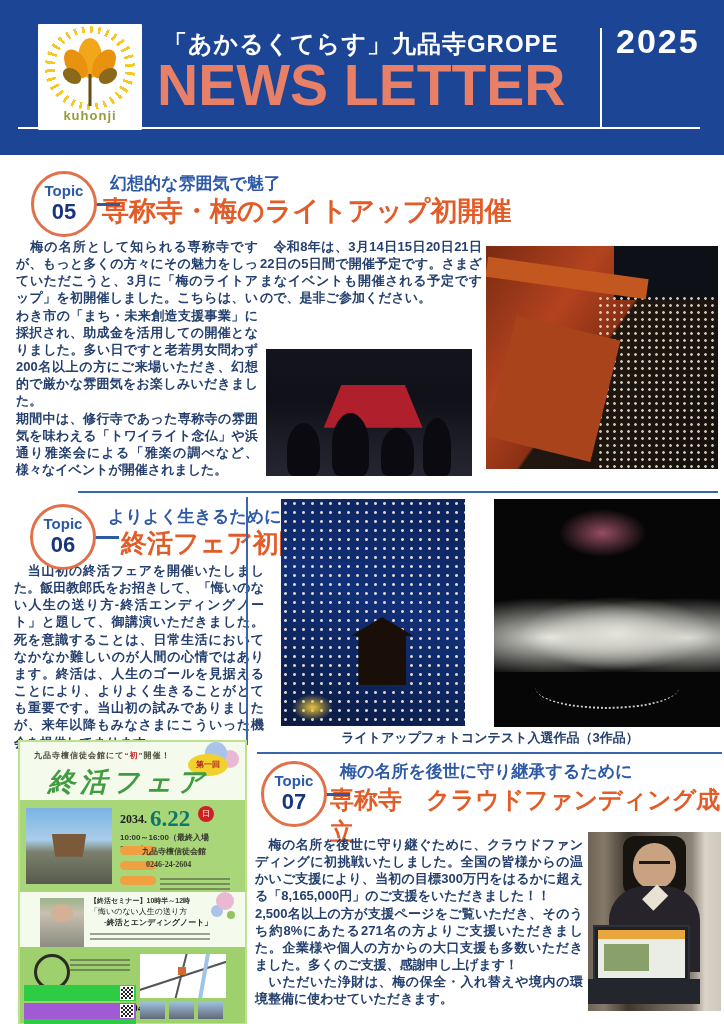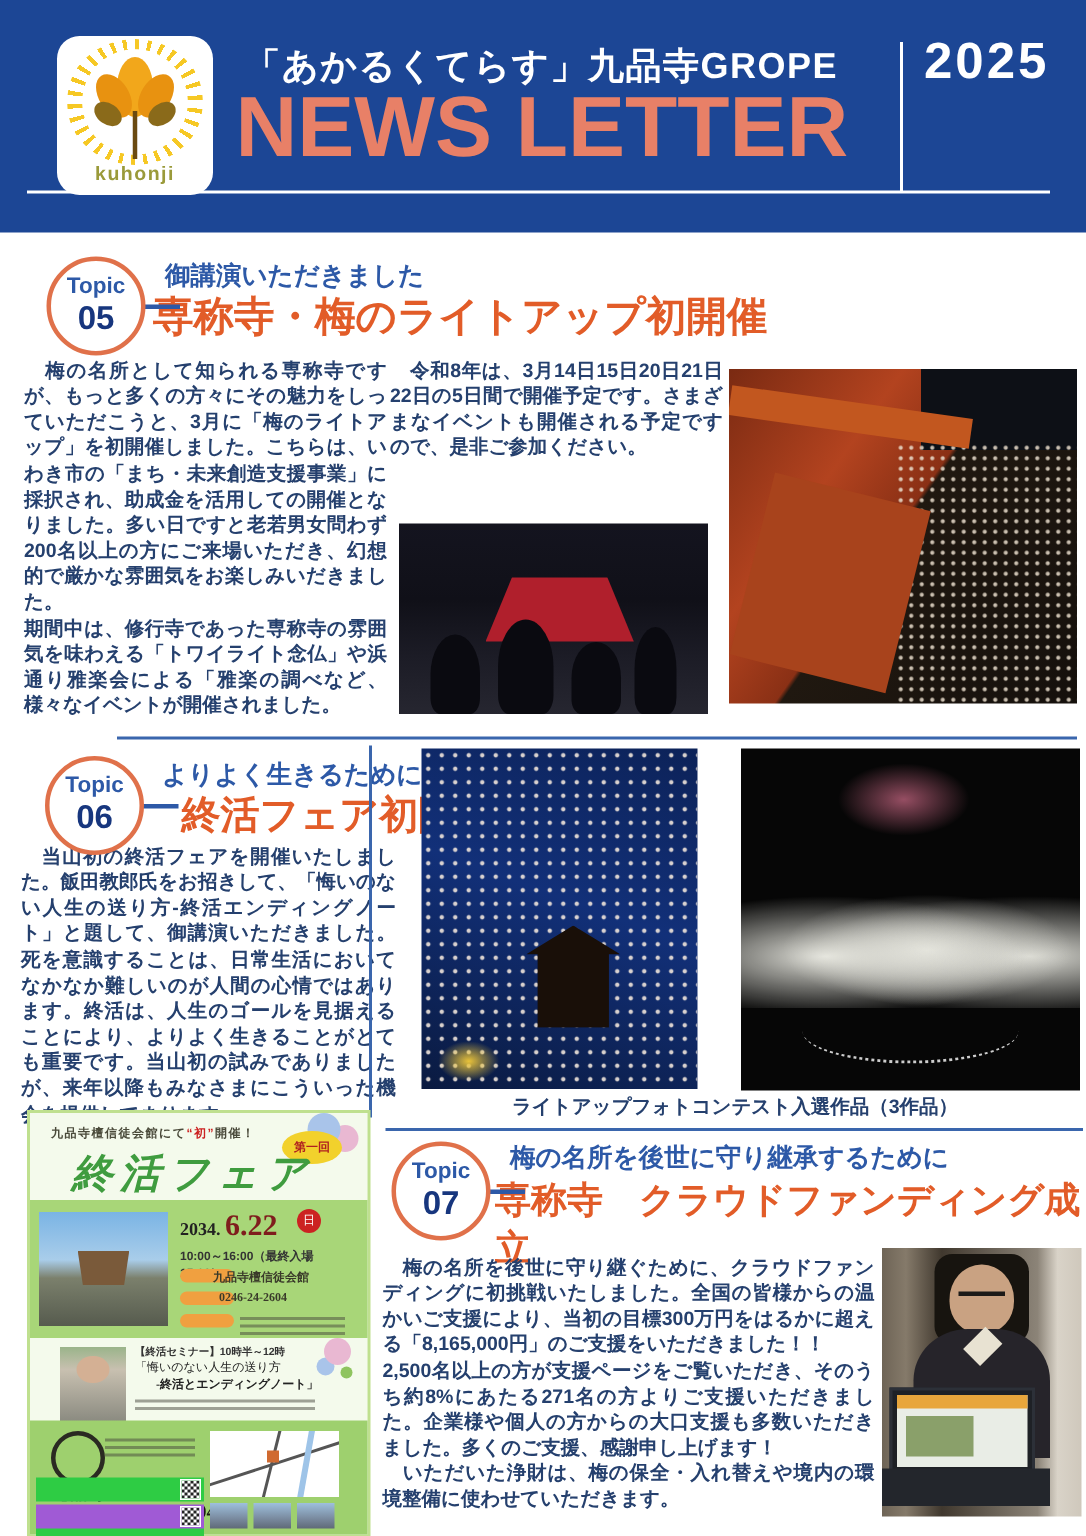--- a/index.html
+++ b/index.html
@@ -2,21 +2,21 @@
 <html><head>
 <meta charset="utf-8">
 <style>
   html,body{margin:0;padding:0;}
   body{font-family:"Liberation Sans","DejaVu Sans",sans-serif;background:#ffffff;}
   .page{position:relative;width:724px;height:1024px;background:#ffffff;overflow:hidden;}
   .abs{position:absolute;}
 
   
   .header{left:0;top:0;width:724px;height:155px;background:#1c4695;}
-  .logo-box{left:38px;top:24px;width:104px;height:106px;background:#ffffff;border-radius:15px;}
+  .logo-box{left:38px;top:24px;width:104px;height:106px;background:#ffffff;border-radius:1px;}
   .logo-rays{left:6px;top:2px;width:92px;height:84px;border-radius:50%;
     background:repeating-conic-gradient(#f6c824 0deg 4deg, transparent 4deg 12deg);
     -webkit-mask:radial-gradient(circle,transparent 56%,#000 57%,#000 72%,transparent 73%);
     mask:radial-gradient(circle,transparent 56%,#000 57%,#000 72%,transparent 73%);}
   .logo-text{left:0;top:84px;width:104px;text-align:center;font-size:13px;font-weight:700;color:#9a9a3a;letter-spacing:1px;}
   .hsub{left:163px;top:28px;font-size:24px;font-weight:700;color:#ffffff;letter-spacing:1px;}
   .htitle{left:157px;top:52px;font-size:57px;font-weight:700;color:#e8english8067;color:#e88067;letter-spacing:0px;}
   .vline-year{left:600px;top:28px;width:2px;height:100px;background:#ffffff;}
   .year{left:616px;top:22px;font-size:34px;font-weight:700;color:#ffffff;letter-spacing:2px;}
   .hline{left:18px;top:127px;width:682px;height:2px;background:#ffffff;}
@@ -79,21 +79,21 @@
   .fl-badge{left:168px;top:12px;width:40px;height:22px;background:#f2d12c;border-radius:50%;
     font-size:8px;font-weight:700;color:#b02020;text-align:center;line-height:22px;}
   .fl-title{left:28px;top:22px;font-size:27px;font-weight:700;color:#3f9c3f;font-style:italic;letter-spacing:5px;
     font-family:"Liberation Serif","DejaVu Serif",serif;}
   .fl-panel{left:0px;top:58px;width:225px;height:92px;background:#a8d678;}
   .fl-photo{left:6px;top:66px;width:86px;height:76px;background:
     linear-gradient(180deg,#7ab4e4 0%,#a9cdea 42%,#7b806c 58%,#565b4e 100%);}
   .fl-photo .gate{position:absolute;left:30%;top:34%;width:40%;height:30%;background:#7a5a3a;
     clip-path:polygon(0 0,100% 0,90% 100%,10% 100%);}
   .fl-date-pre{left:100px;top:70px;font-size:12px;font-weight:700;color:#222;font-family:"Liberation Serif","DejaVu Serif",serif;}
-  .fl-date{left:130px;top:64px;font-size:20px;font-weight:700;color:#7f1d1d;font-family:"Liberation Serif","DejaVu Serif",serif;}
+  .fl-date{left:130px;top:64px;font-size:23px;font-weight:700;color:#0f766e;font-family:"Liberation Serif","DejaVu Serif",serif;}
   .fl-day{left:178px;top:64px;width:16px;height:16px;background:#cc2222;border-radius:50%;
     color:#fff;font-size:8px;text-align:center;line-height:16px;}
   .fl-time{left:100px;top:90px;font-size:8px;font-weight:700;color:#333;}
   .fl-pill{width:36px;height:9px;background:#f0a040;border-radius:5px;}
   .fl-rowtext{font-size:8px;font-weight:700;color:#3a3a2a;font-family:"Liberation Serif","DejaVu Serif",serif;}
   .tinyline{height:2px;background:rgba(70,70,60,.5);margin:3px 0;}
   .fl-spk-photo{left:20px;top:156px;width:44px;height:50px;background:linear-gradient(180deg,#9ab48a 0%,#c8c0b0 30%,#8a8a80 100%);}
   .fl-spk-photo .face{position:absolute;left:26%;top:12%;width:48%;height:36%;background:#d4b094;border-radius:50%;}
   .fl-seminar1{left:70px;top:154px;font-size:7px;font-weight:700;color:#333;}
   .fl-seminar2{left:70px;top:164px;font-size:8px;font-weight:400;color:#222;font-family:"Liberation Serif","DejaVu Serif",serif;}
@@ -136,21 +136,21 @@
     <div class="abs vline-year"></div>
     <div class="abs year">2025</div>
     <div class="abs hline"></div>
   </div>
 
   <div class="abs badge-dash" style="left:86px;top:203px;"></div>
   <div class="abs badge" style="left:31px;top:171px;">
     <div class="t">Topic</div>
     <div class="n">05</div>
   </div>
-  <div class="abs subt" style="left:110px;top:172px;">御講演いただきました</div>
+  <div class="abs subt" style="left:110px;top:172px;">幻想的な雰囲気で魅了</div>
   <div class="abs titl" style="left:102px;top:193px;font-size:27px;">専称寺・梅のライトアップ初開催</div>
 
   <div class="abs body-text" style="left:16px;top:238px;width:242px;">　梅の名所として知られる専称寺ですが、もっと多くの方々にその魅力をしっていただこうと、3月に「梅のライトアップ」を初開催しました。こちらは、いわき市の「まち・未来創造支援事業」に採択され、助成金を活用しての開催となりました。多い日ですと老若男女問わず200名以上の方にご来場いただき、幻想的で厳かな雰囲気をお楽しみいだきました。
 期間中は、修行寺であった専称寺の雰囲気を味わえる「トワイライト念仏」や浜通り雅楽会による「雅楽の調べなど、様々なイベントが開催されました。</div>
   <div class="abs body-text" style="left:260px;top:238px;width:222px;">　令和8年は、3月14日15日20日21日22日の5日間で開催予定です。さまざまなイベントも開催される予定ですので、是非ご参加ください。</div>
 
   <div class="abs photo ph-interior" style="left:266px;top:349px;width:206px;height:127px;">
     <div class="carpet"></div>
     <div class="sil" style="left:10%;bottom:0;width:16%;height:42%;"></div>
     <div class="sil" style="left:32%;bottom:0;width:18%;height:50%;"></div>

